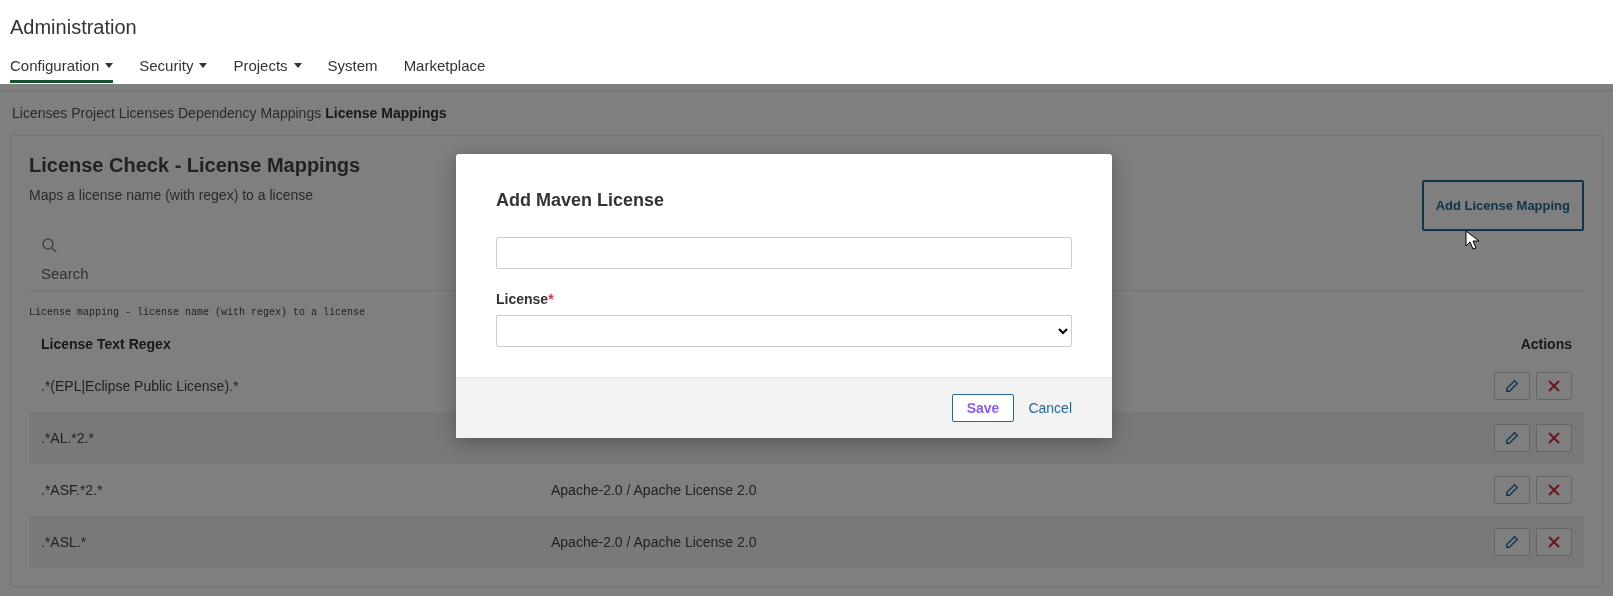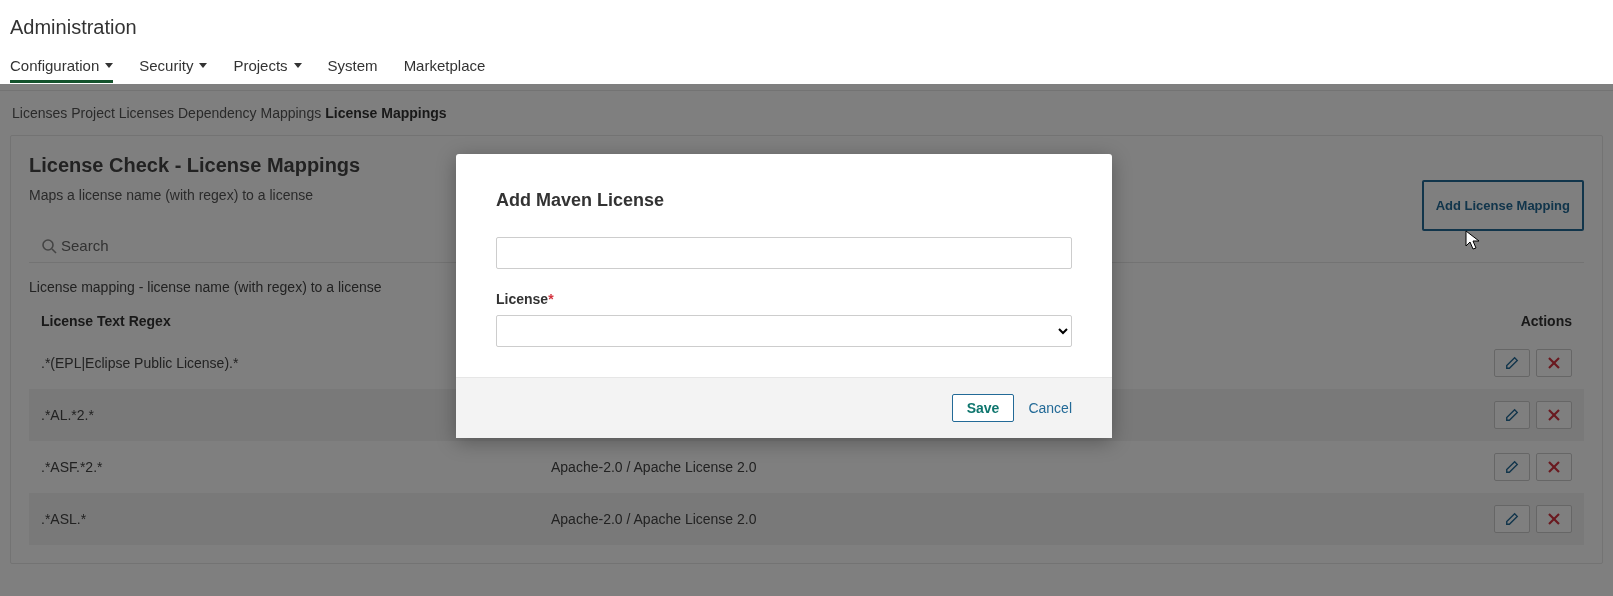--- a/index.html
+++ b/index.html
@@ -18,46 +18,46 @@
 .subnav { display: flex; gap: 4px; padding: 4px 2px 14px 2px; font-size: 14px; color: #555; }
 .subnav-item { cursor: pointer; }
 .subnav-item.active { font-weight: 700; color: #333; }
 
 .panel { background: #fff; border: 1px solid #e6e6e6; border-radius: 2px; padding: 18px; position: relative; }
 .panel-title { font-size: 20px; color: #444; margin-bottom: 10px; }
 .panel-subtitle { font-size: 14px; color: #555; margin-bottom: 26px; }
 
 .add-btn { position: absolute; right: 18px; top: 44px; border: 2px solid #236a97; background: #fff; color: #236a97; font-weight: 700; font-size: 13px; padding: 16px 12px; border-radius: 2px; cursor: pointer; }
 
-.search-row { display: flex; align-items: flex-end; gap: 4px; padding: 8px 12px; border-bottom: 1px solid #e6e6e6; margin-bottom: 10px; }
+.search-row { display: flex; align-items: flex-start; gap: 12px; padding: 8px 12px; border-bottom: 1px solid #e6e6e6; margin-bottom: 10px; flex-direction: column; }
 .search-input { border: none; outline: none; font-size: 15px; color: #444; flex: 1; background: transparent; }
 .search-input::placeholder { color: #666; }
 
-.table-caption { font-size: 14px; color: #444; padding: 6px 0 10px 0; }
+.table-caption { font-size: 10px; color: #444; padding: 6px 0 10px 0; font-family: Liberation Mono, monospace; }
 .table-header { display: flex; font-weight: 700; font-size: 14px; padding: 8px 12px; }
 .col-regex { flex: 0 0 510px; }
 .col-license { flex: 1; }
 .col-actions { flex: 0 0 100px; text-align: right; }
 
 .table-row { display: flex; align-items: center; padding: 12px 12px; font-size: 14px; color: #444; }
 .table-row:nth-of-type(odd).data-row { background: #f5f5f5; }
 .row-actions { display: flex; gap: 6px; justify-content: flex-end; flex: 0 0 100px; }
 .icon-btn { width: 36px; height: 28px; border: 1px solid #cdcdcd; background: #fff; display: inline-flex; align-items: center; justify-content: center; cursor: pointer; border-radius: 2px; }
 
 .overlay { position: absolute; left: 0; right: 0; top: 84px; bottom: -200px; background: rgba(0,0,0,0.5); z-index: 50; }
 
 .modal { position: absolute; z-index: 100; left: 456px; top: 154px; width: 656px; background: #fff; border-radius: 3px; box-shadow: 0 4px 20px rgba(0,0,0,0.3); }
 .modal-body { padding: 36px 40px 30px 40px; }
 .modal-title { font-size: 18px; font-weight: 700; color: #333; margin-bottom: 26px; }
 .form-label { font-size: 14px; font-weight: 700; color: #333; display: block; margin-bottom: 8px; }
 .req { color: #d4333f; }
 .form-input { width: 100%; height: 32px; border: 1px solid #cdcdcd; border-radius: 2px; padding: 4px 8px; font-size: 14px; margin-bottom: 22px; }
 .form-select { width: 100%; height: 32px; border: 1px solid #cdcdcd; border-radius: 2px; padding: 4px 8px; font-size: 14px; background: #fff; }
 .modal-footer { background: #f3f3f3; padding: 16px 40px; display: flex; justify-content: flex-end; align-items: center; gap: 14px; border-top: 1px solid #e6e6e6; }
-.btn-save { border: 1px solid #236a97; color: #0f766e; background: #fff; font-weight: 700; font-size: 14px; padding: 5px 14px; border-radius: 2px; cursor: pointer; }
+.btn-save { border: 1px solid #236a97; color: #8b5cf6; background: #fff; font-weight: 700; font-size: 14px; padding: 5px 14px; border-radius: 2px; cursor: pointer; }
 .btn-cancel { color: #236a97; font-size: 14px; cursor: pointer; background: none; border: none; }
 
 .cursor-img { position: absolute; left: 1465px; top: 230px; z-index: 200; pointer-events: none; }
 
 svg { display: block; }
 </style>
 </head>
 <body>
 
 <div class="page-header">

